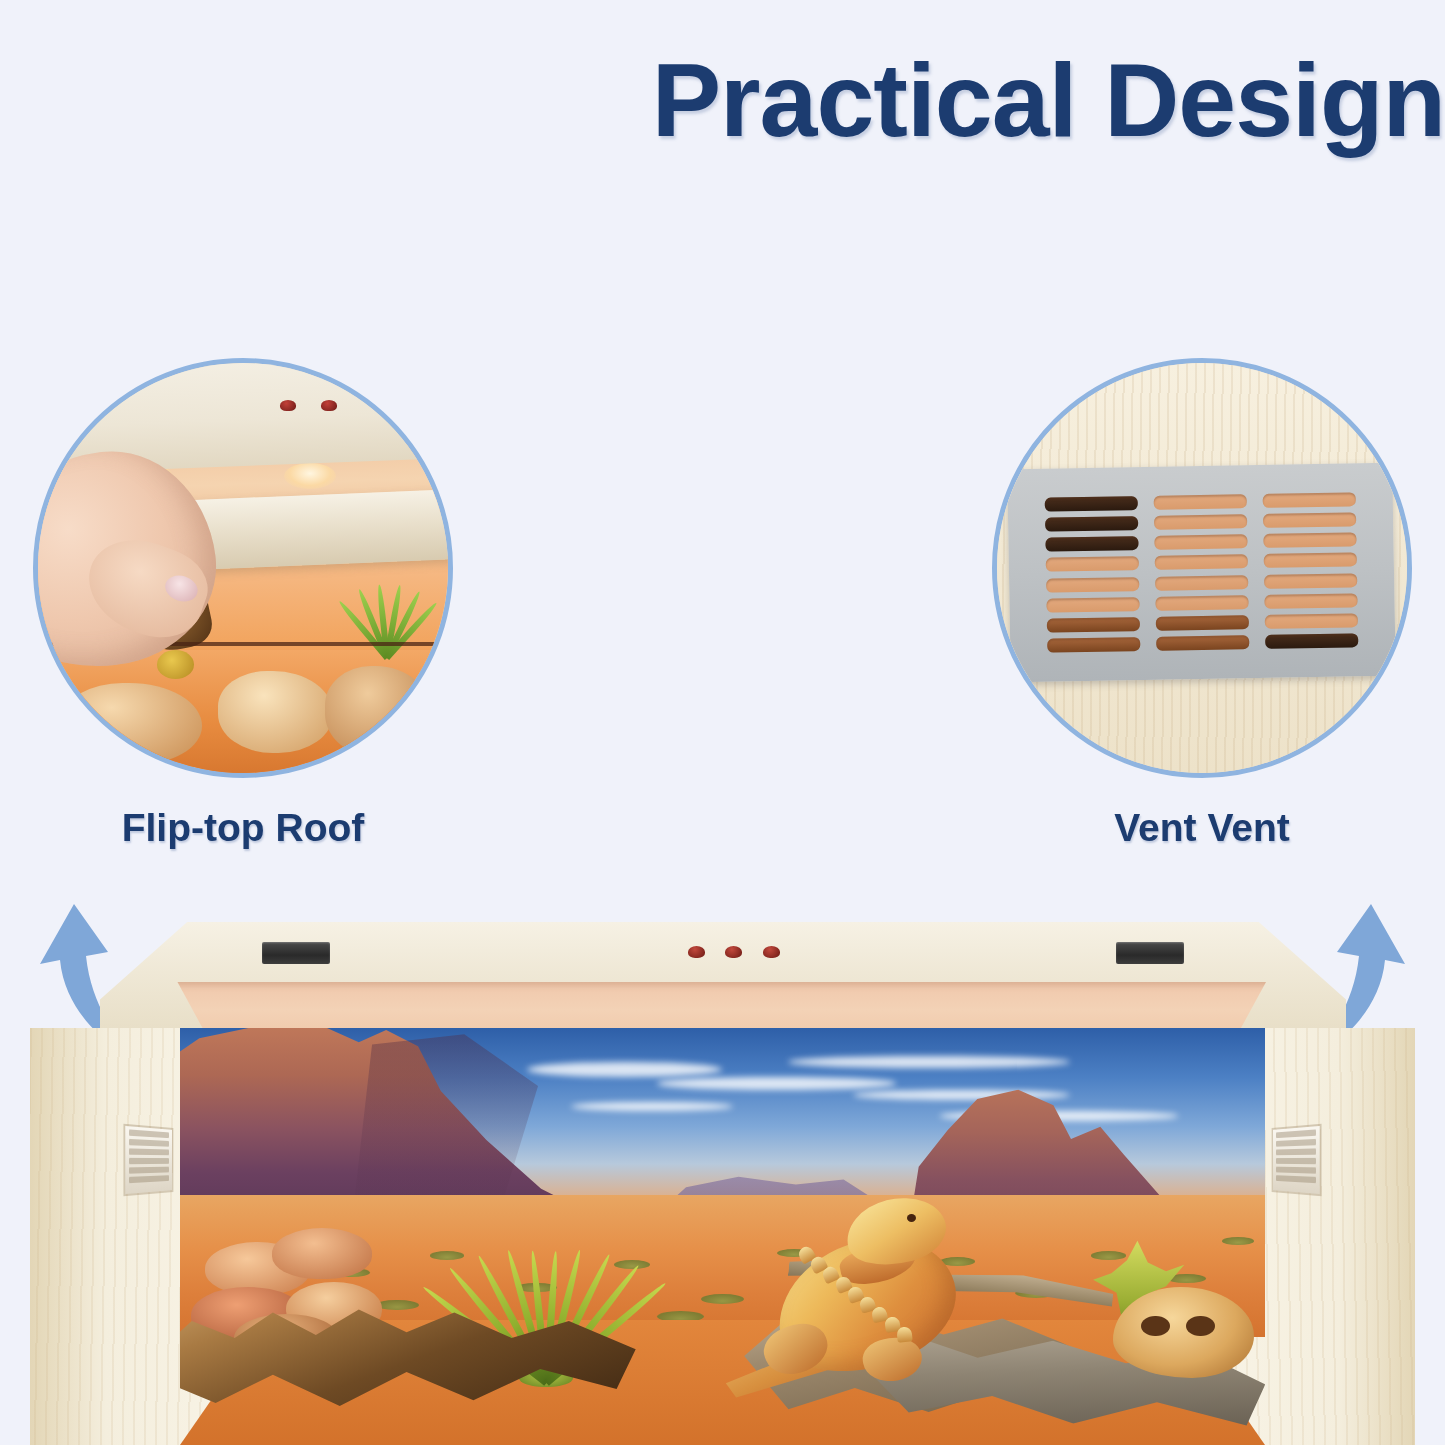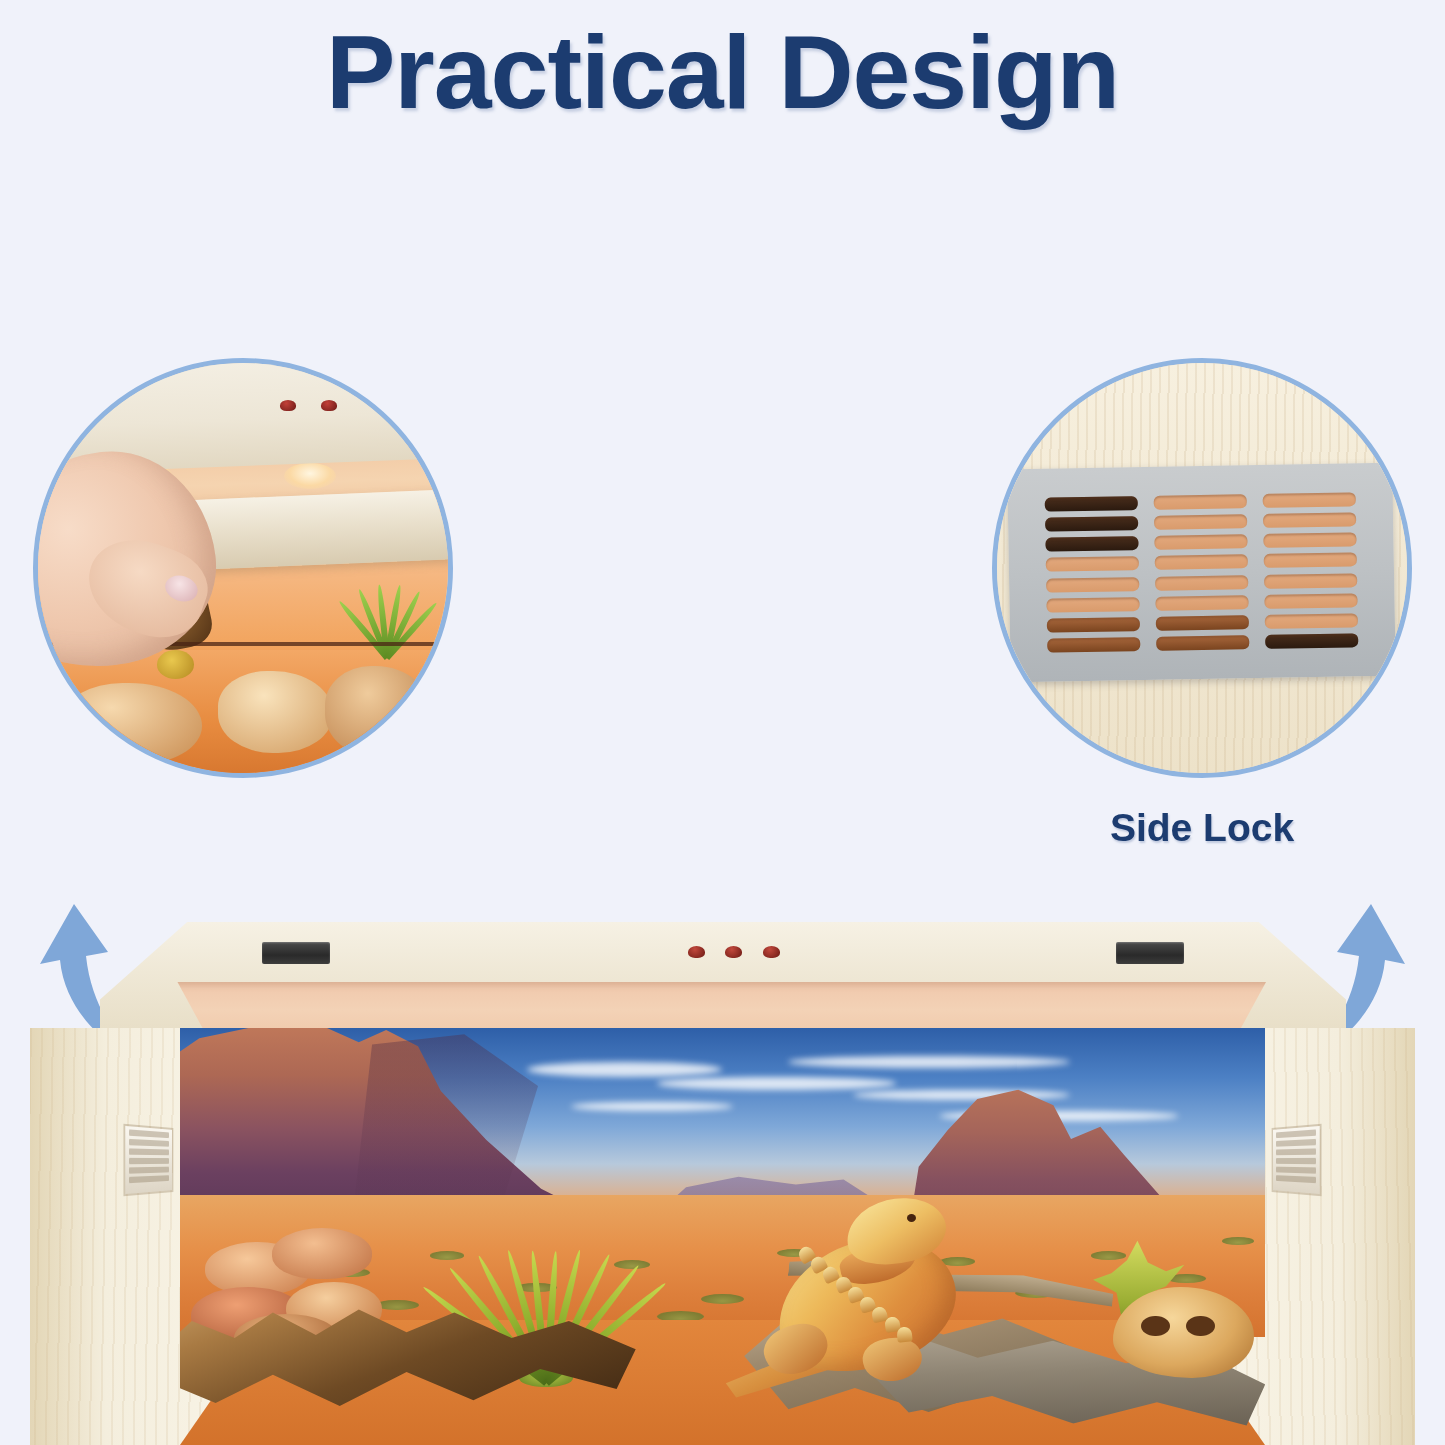--- a/index.html
+++ b/index.html
@@ -7,21 +7,21 @@
   body {
     width: 1445px;
     height: 1445px;
     background: #F0F2FA;
     font-family: "Liberation Sans", sans-serif;
     overflow: hidden;
     position: relative;
   }
 
   
-  .header { width: 100%; padding-top: 18px; text-align: center; }
+  .header { width: 100%; padding-top: 46px; text-align: right; }
 
   .page-title {
     font-size: 104px;
     font-weight: bold;
     color: #1C3C70;
     letter-spacing: -1px;
     line-height: 1.05;
     text-shadow: 2px 3px 3px rgba(120,140,180,0.35);
   }
 
@@ -465,20 +465,21 @@
         <div class="c1-bulb b2"></div>
         <div class="c1-roof-top"></div>
         <div class="c1-knob k1"></div>
         <div class="c1-knob k2"></div>
         <div class="c1-lid-plank"></div>
         <div class="c1-hand"></div>
         <div class="c1-thumb"></div>
         <div class="c1-nail"></div>
       </div>
     </div>
+    <div class="feature-label">Flip-top Roof</div>
   </div>
 
   <div class="feature">
     <div class="circle">
       <div class="circle-inner">
         <div class="c2-wood"></div>
         <div class="c2-grille" id="c2grille">
             <div class="c2-row">
               <div class="c2-slot dark"></div>
               <div class="c2-slot"></div>
@@ -515,21 +516,21 @@
               <div class="c2-slot"></div>
             </div>
             <div class="c2-row">
               <div class="c2-slot mid"></div>
               <div class="c2-slot mid"></div>
               <div class="c2-slot dark"></div>
             </div>
           </div>
       </div>
     </div>
-    <div class="feature-label">Side Lock</div>
+    <div class="feature-label">Vent Vent</div>
   </div>
 
 </div>
 
 <div class="terrarium">
 
   <div class="arrow left">
     <svg viewBox="0 0 92 150" width="92" height="150" aria-hidden="true">
       <path d="M78 148 C58 132, 30 104, 26 62 L6 66 L40 6 L74 54 L52 58 C56 96, 72 124, 86 140 Z" fill="#7FA7D8"></path>
     </svg>

